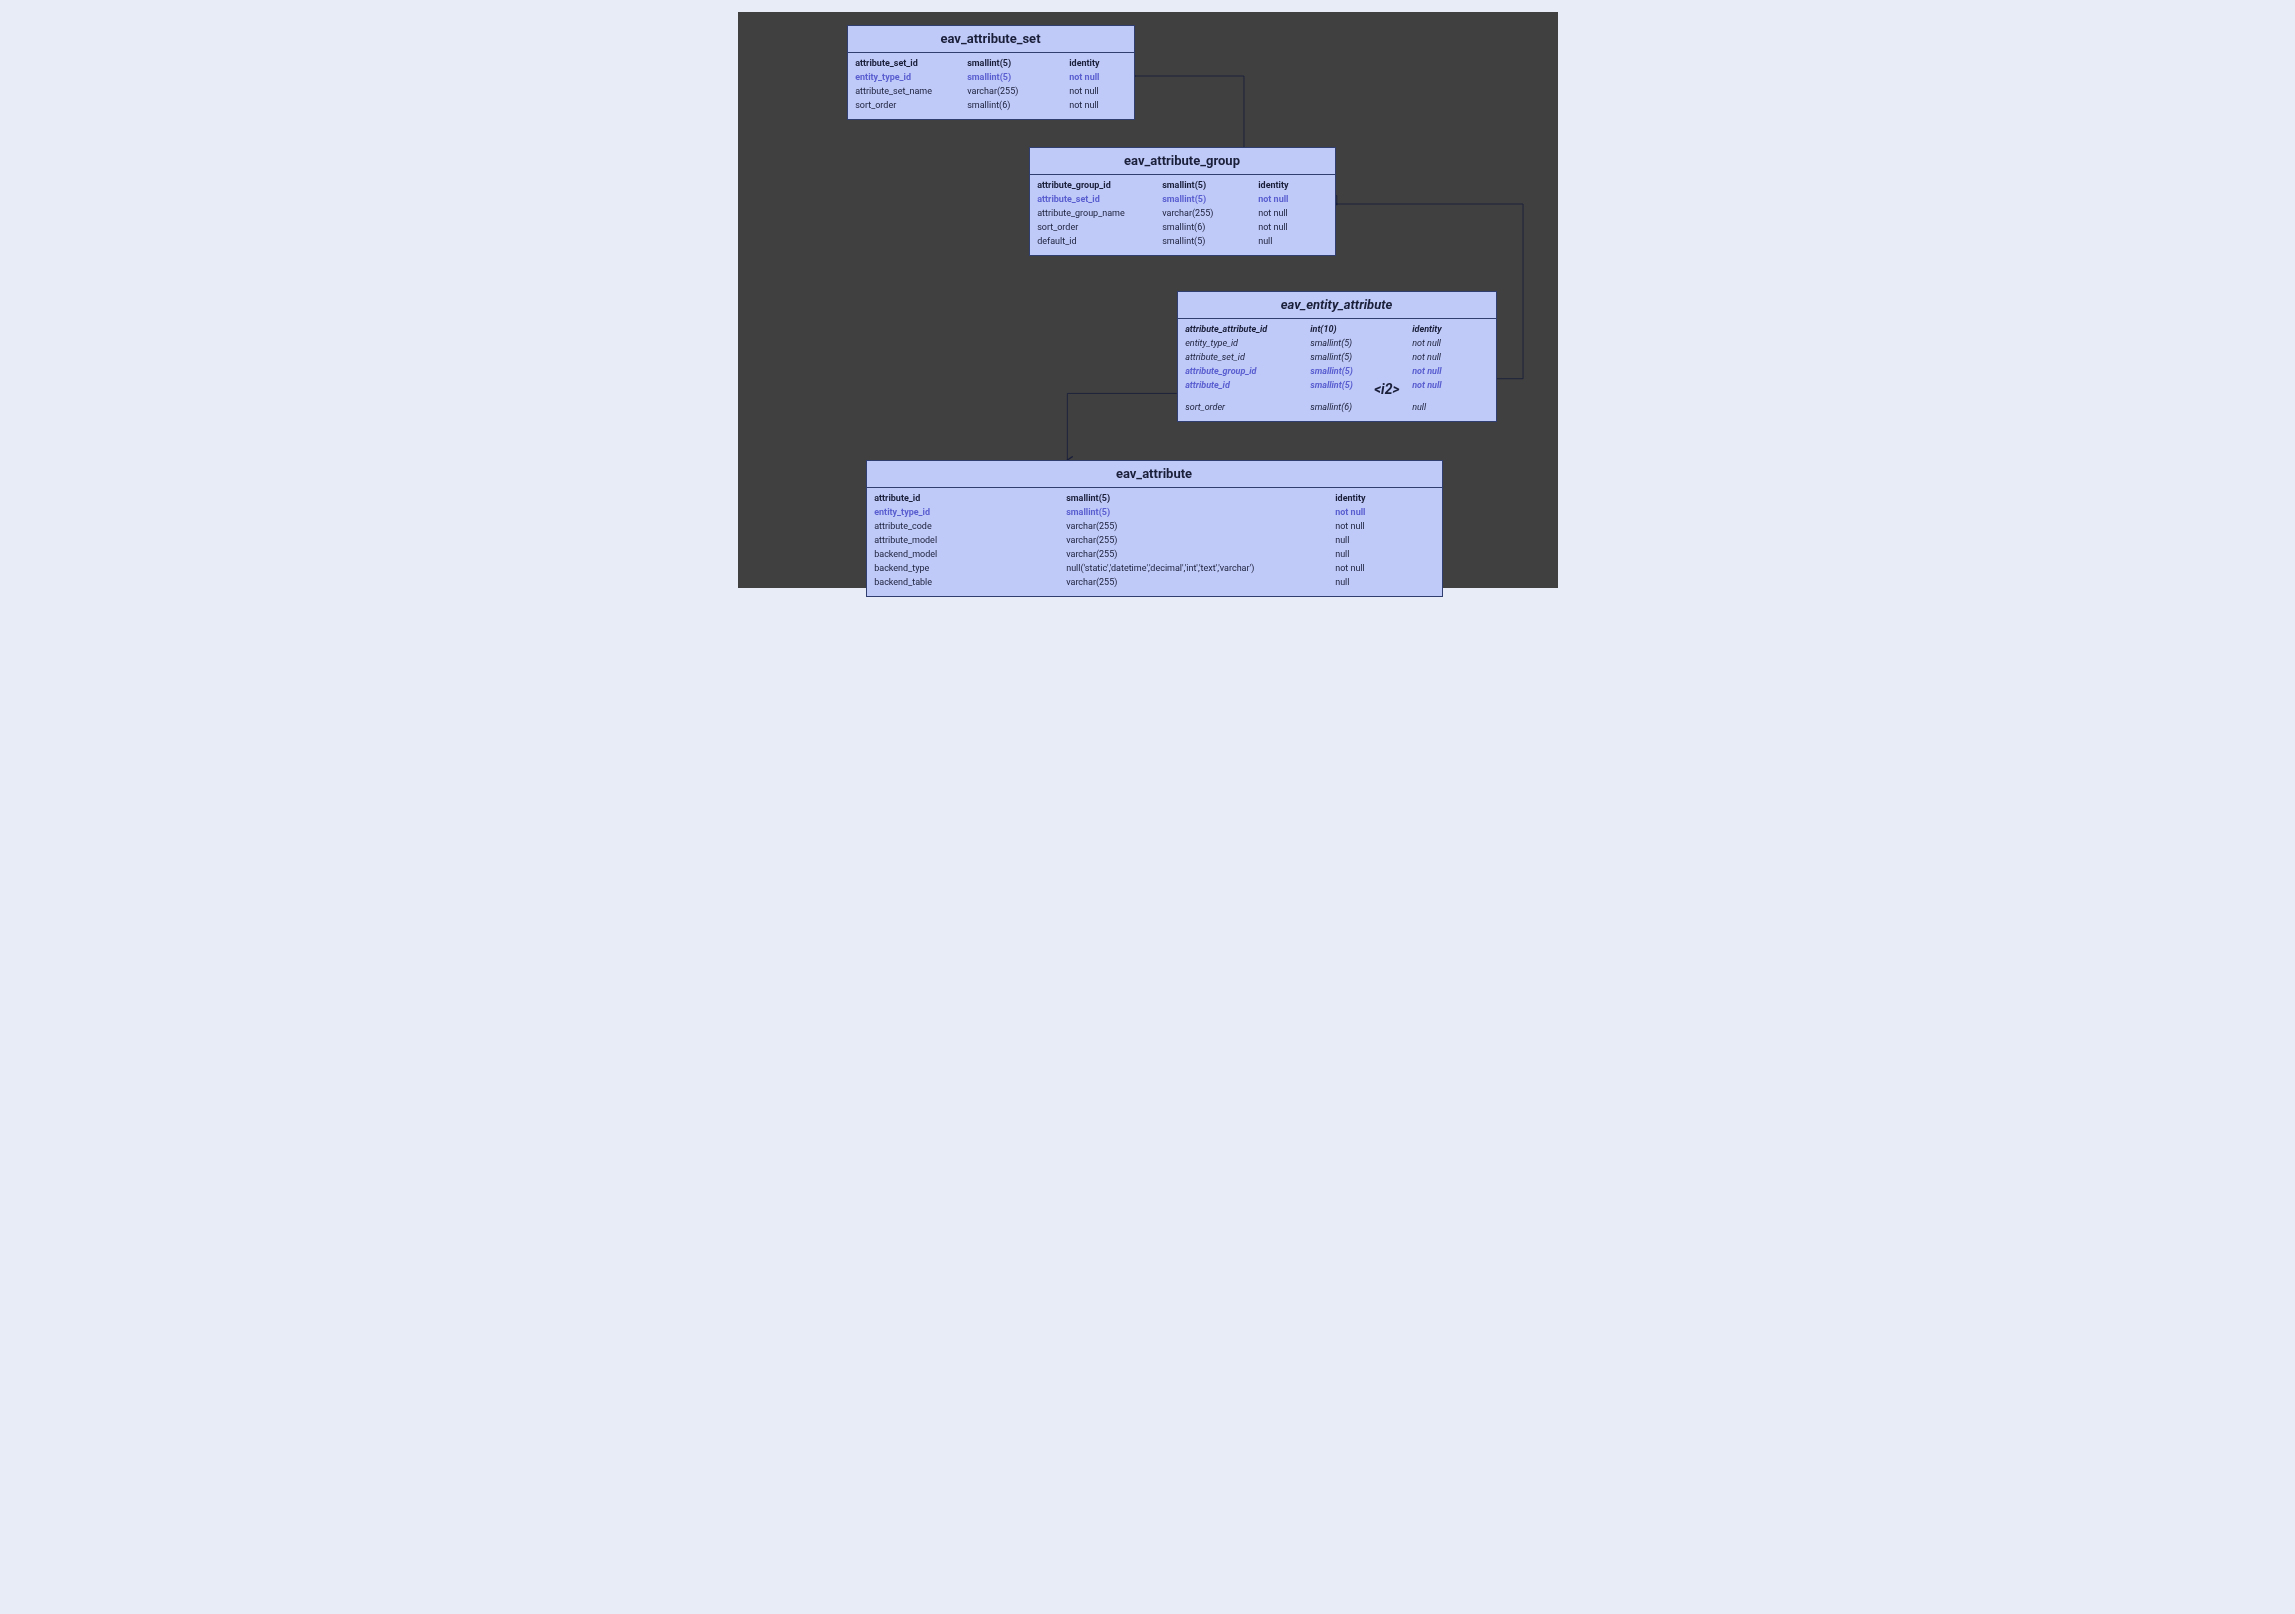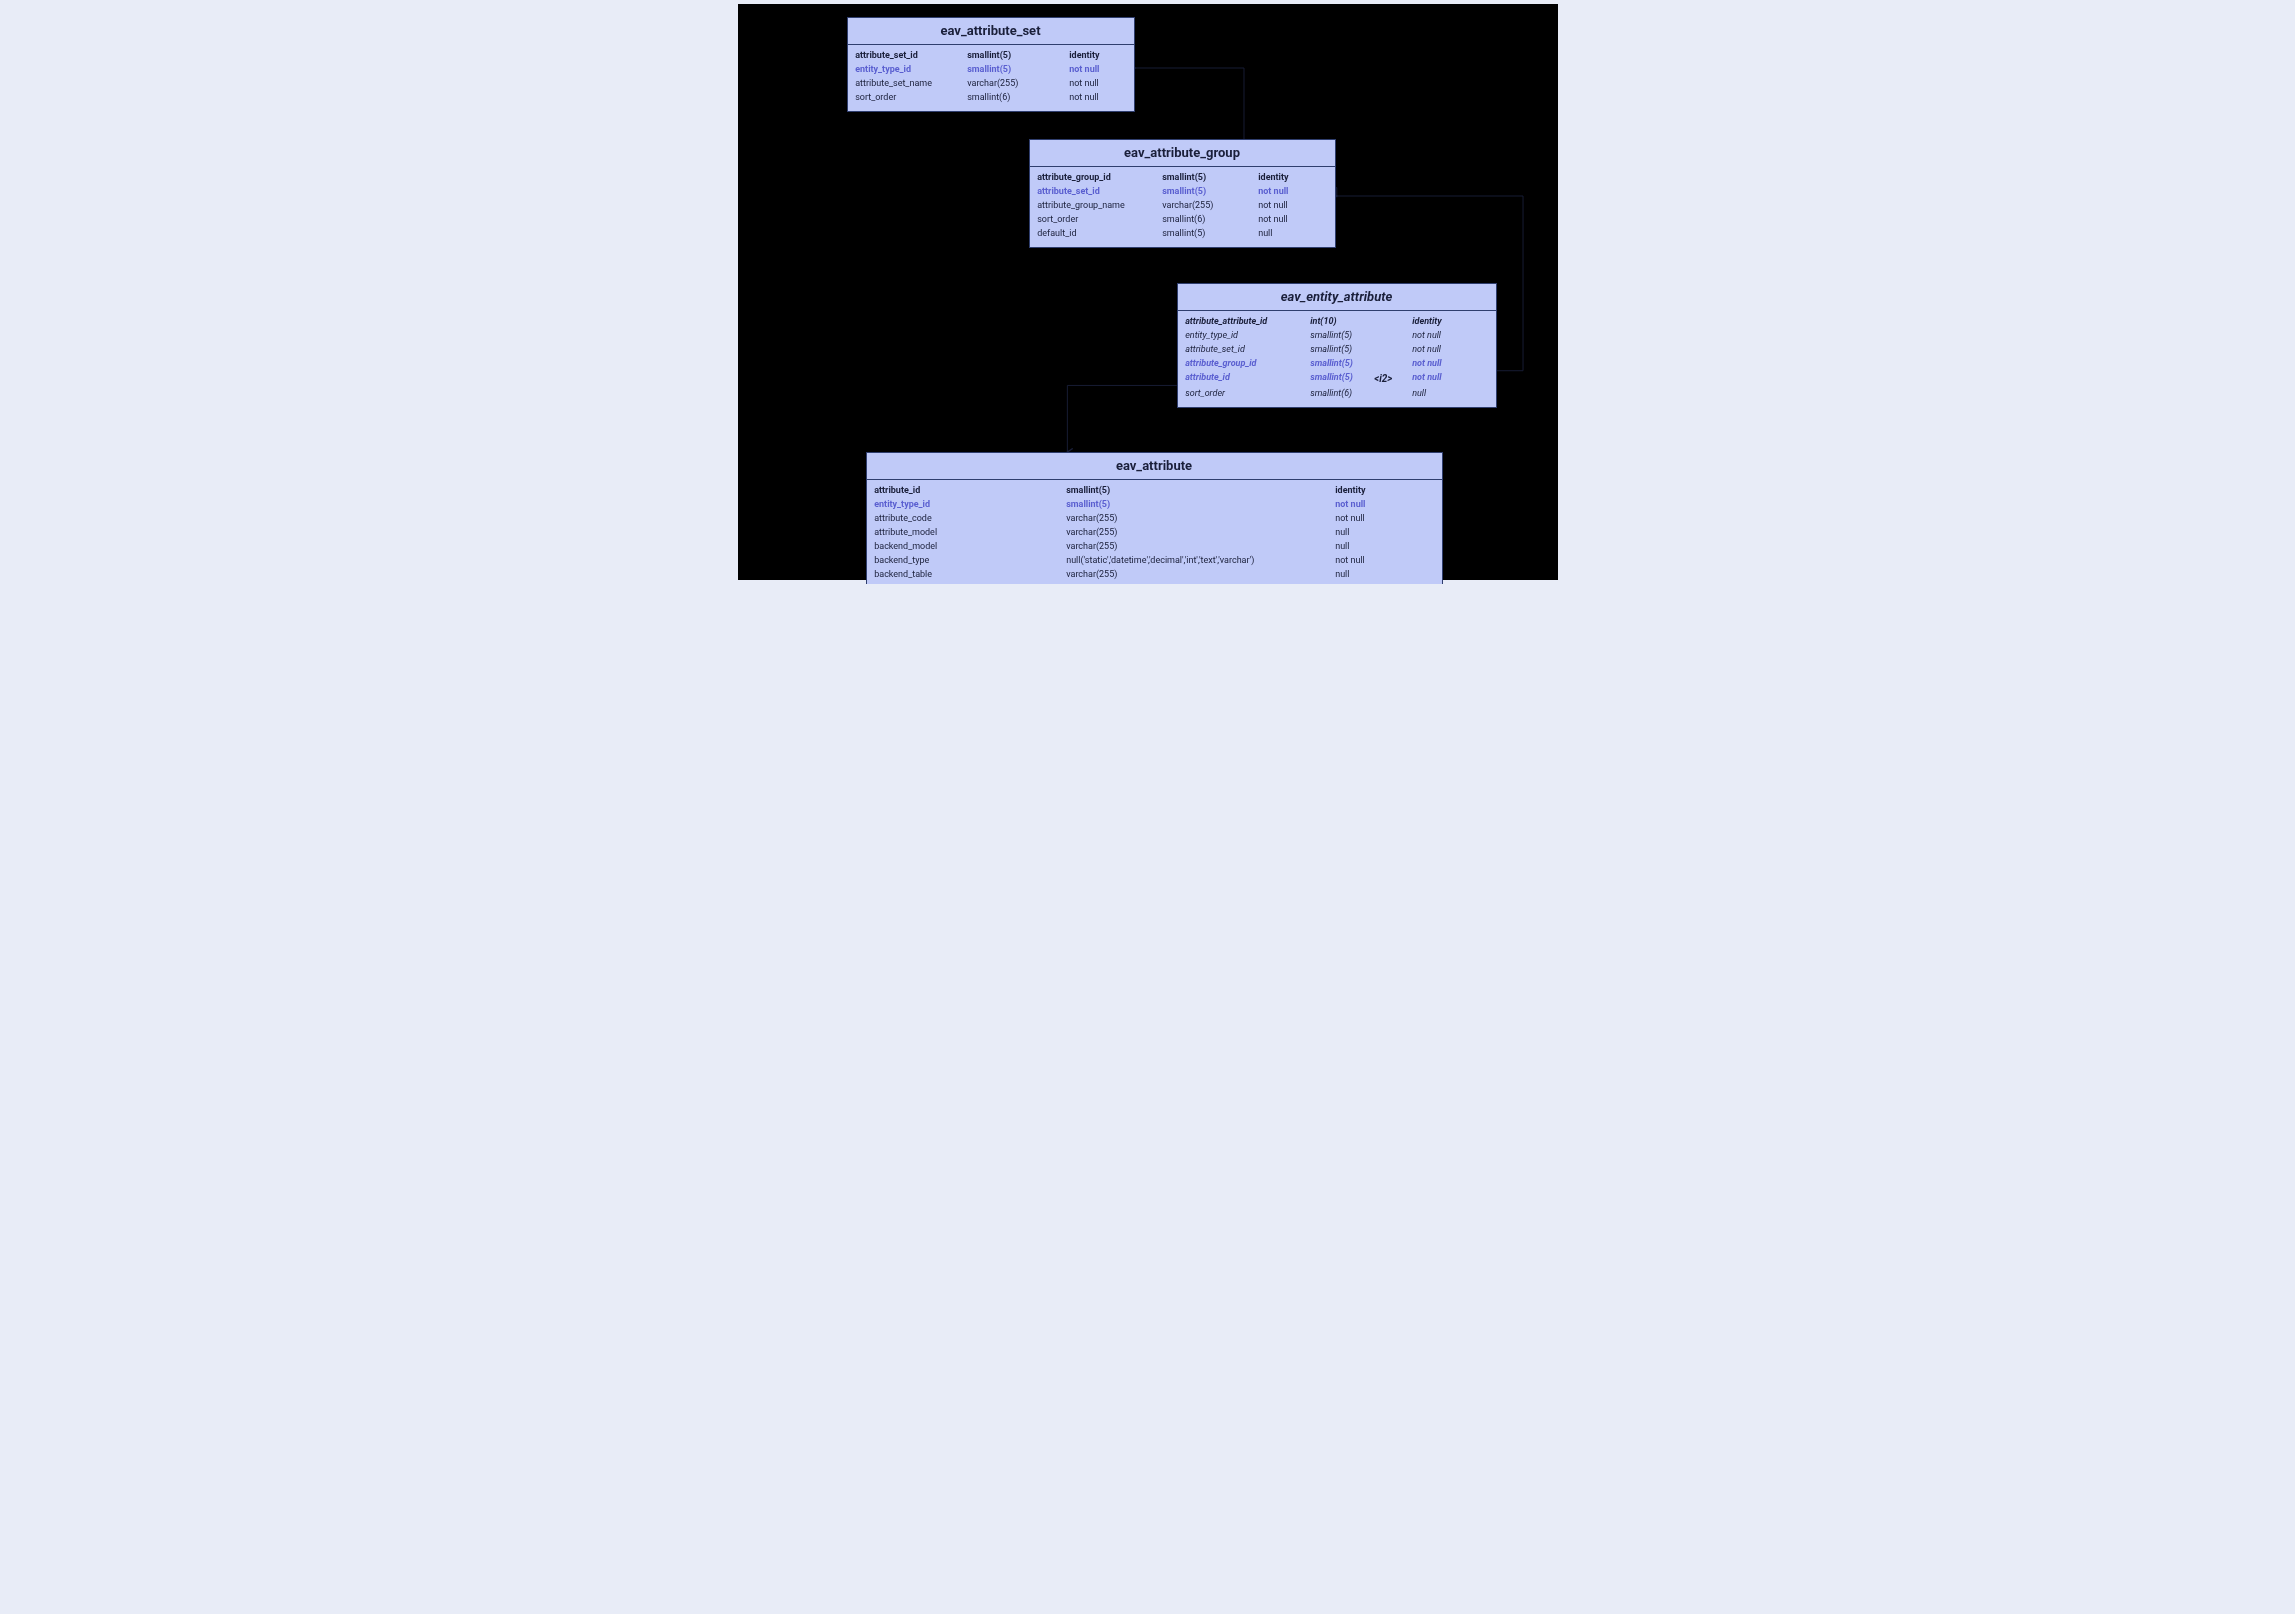--- a/index.html
+++ b/index.html
@@ -6,42 +6,42 @@
   body {
     margin: 0;
     background: #e8ecf7;
     font-family: -apple-system, BlinkMacSystemFont, "Segoe UI", Roboto, Helvetica, Arial, sans-serif;
     color: #1a1f3a;
   }
   .canvas {
     position: relative;
     width: 820px;
     height: 576px;
-    margin: 4px auto;
-    background: #000000;
+    margin: 12px auto;
+    background: #404040;
     padding-top: 13px;
   }
   .entity {
     position: absolute;
     border: 0.6px solid #2f3e6e;
     background: #c0caf8;
   }
   .entity-title {
     text-align: center;
     font-weight: 700;
     font-size: 13px;
     padding: 5.1px 6.4px 6.4px;
     border-bottom: 0.6px solid #2f3e6e;
     color: #1a1f3a;
   }
   .rows { padding: 3.8px 7.7px 6.4px; }
   .row { display: flex; align-items: flex-start; font-size: 9px; line-height: 1.55; }
   .row .c-name { flex: 0 0 var(--w-name, 115px); }
   .row .c-type { flex: 0 0 var(--w-type, 70px); }
-  .row .c-extra { flex: 0 0 var(--w-extra, 26px); font-size: 10px; color: #1a1f3a; }
+  .row .c-extra { flex: 0 0 var(--w-extra, 26px); font-size: 14px; color: #1a1f3a; }
   .row .c-nul  { flex: 0 0 var(--w-nul, 45px); }
   .row.hdr { font-weight: 700; }
   .row.fk  { font-weight: 700; color: #5a5fd0; }
   .row.fk .c-nul { color: #5a5fd0; }
 
   
   #t-set   { left: 109px; top:  13px; width: 288px; --w-name:112px; --w-type:102px; --w-nul:51px; }
   #t-group { left: 291px; top: 135px; width: 307px; --w-name:125px; --w-type:96px; --w-nul:51px; }
   #t-ent   { left: 439px; top: 279px; width: 320px; font-style: italic; --w-name:125px; --w-type:64px; --w-extra:38px; --w-nul:51px; }
   #t-attr  { left: 128px; top: 448px; width: 577px; --w-name:192px; --w-type:269px; --w-nul:51px; }

